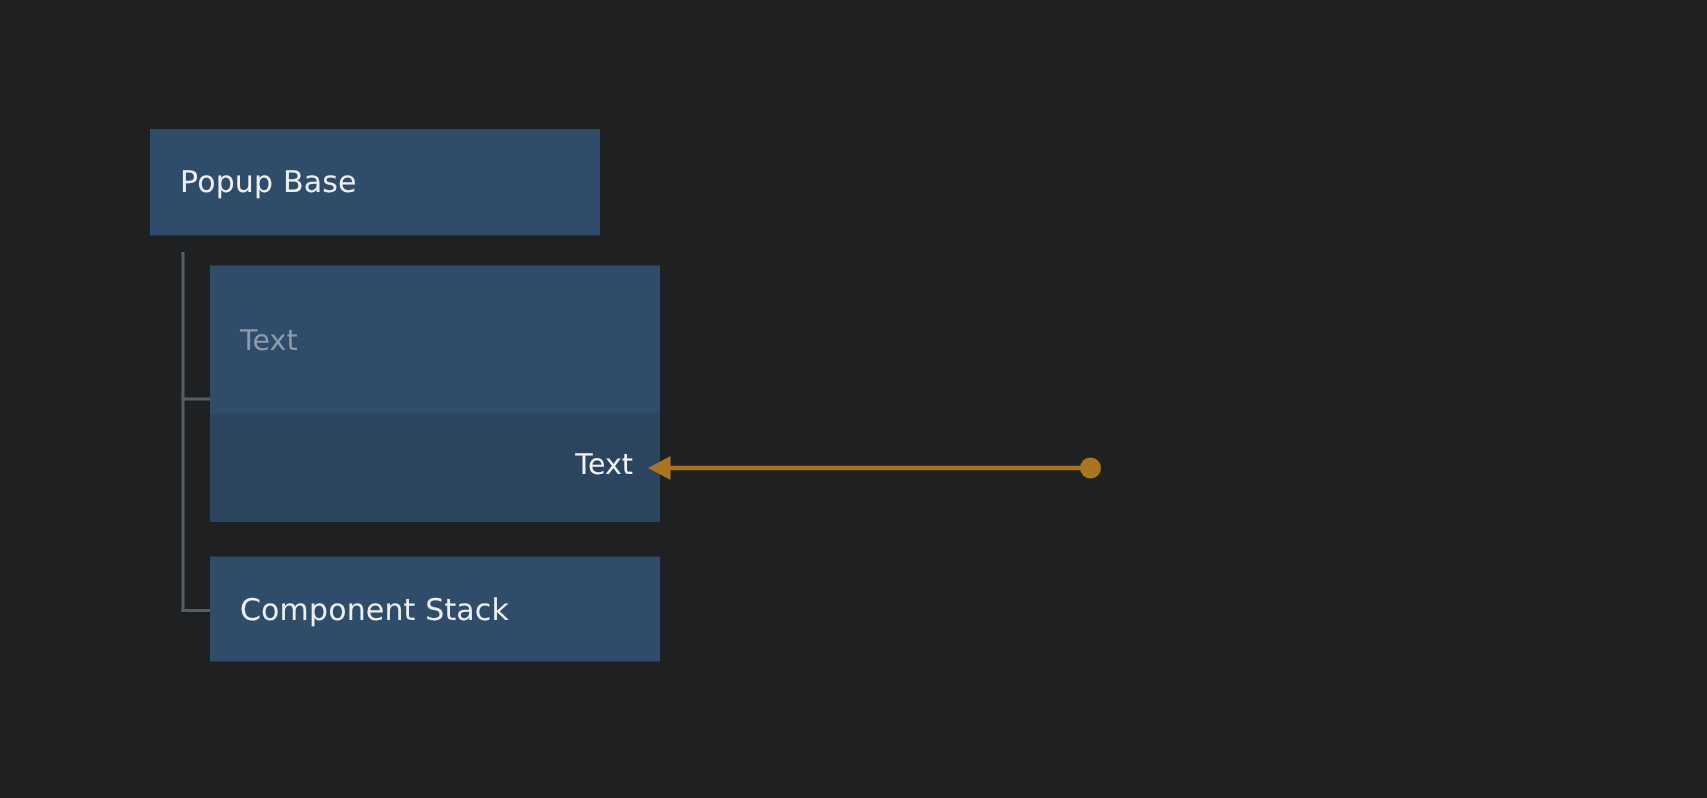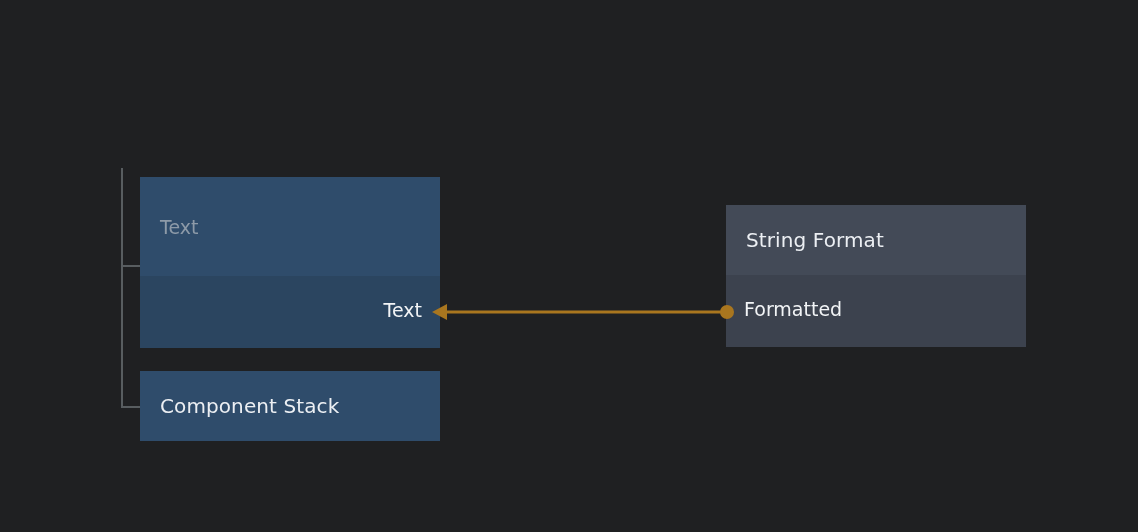--- a/index.html
+++ b/index.html
@@ -96,48 +96,43 @@
 </style>
 </head>
 <body>
 
 <div id="canvas">
 
   <div class="tree-v" style="left:121px; top:168px; height:240px;"></div>
   <div class="tree-h" style="left:121px; top:265px; width:19px;"></div>
   <div class="tree-h" style="left:121px; top:406px; width:19px;"></div>
 
+  <div class="node blue" style="left:100px; top:86px; width:300px;">
+    <div class="node-header" style="height:71px;">
+      <div class="node-title">Popup Base</div>
+    </div>
+  </div>
 
   <div class="node blue" style="left:140px; top:177px; width:300px;">
     <div class="node-header" style="height:99px;">
       <div class="node-subtitle">Text</div>
     </div>
     <div class="node-body" style="height:72px;">
       <div class="pin-row right" style="margin-top:22px;">
         <span class="pin-label">Text</span>
       </div>
     </div>
   </div>
 
   <div class="node blue" style="left:140px; top:371px; width:300px;">
     <div class="node-header" style="height:70px;">
       <div class="node-title">Component Stack</div>
     </div>
   </div>
 
-  <div class="node gray" style="left:726px; top:205px; width:300px;">
-    <div class="node-header" style="height:70px;">
-      <div class="node-title">String Format</div>
-    </div>
-    <div class="node-body" style="height:72px;">
-      <div class="pin-row left" style="margin-top:22px;">
-        <span class="pin-label">Formatted</span>
-      </div>
-    </div>
-  </div>
 
   <svg class="wire-svg" viewBox="0 0 1138 532">
     <line x1="727" y1="312" x2="441" y2="312" stroke="#a9761f" stroke-width="3"></line>
     <polygon points="432,312 447,304 447,320" fill="#a9761f"></polygon>
     <circle cx="727" cy="312" r="7" fill="#a9761f"></circle>
   </svg>
 
 </div>
 
 </body></html>

